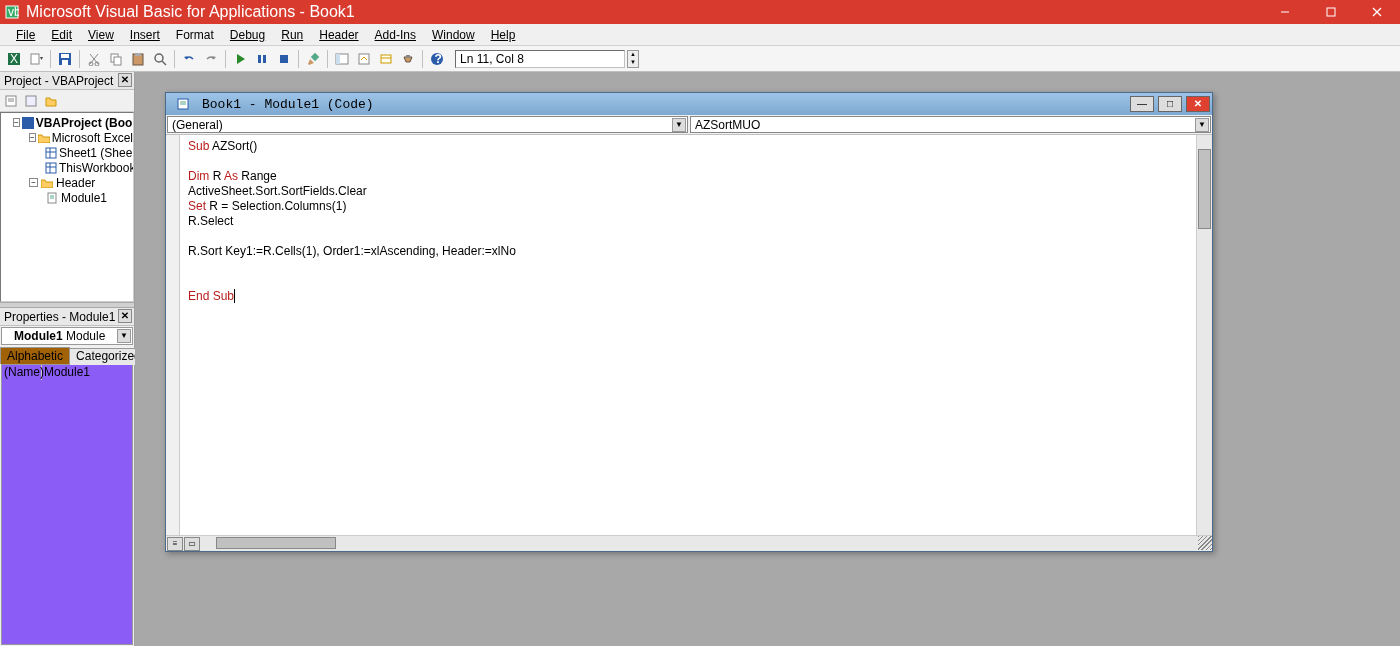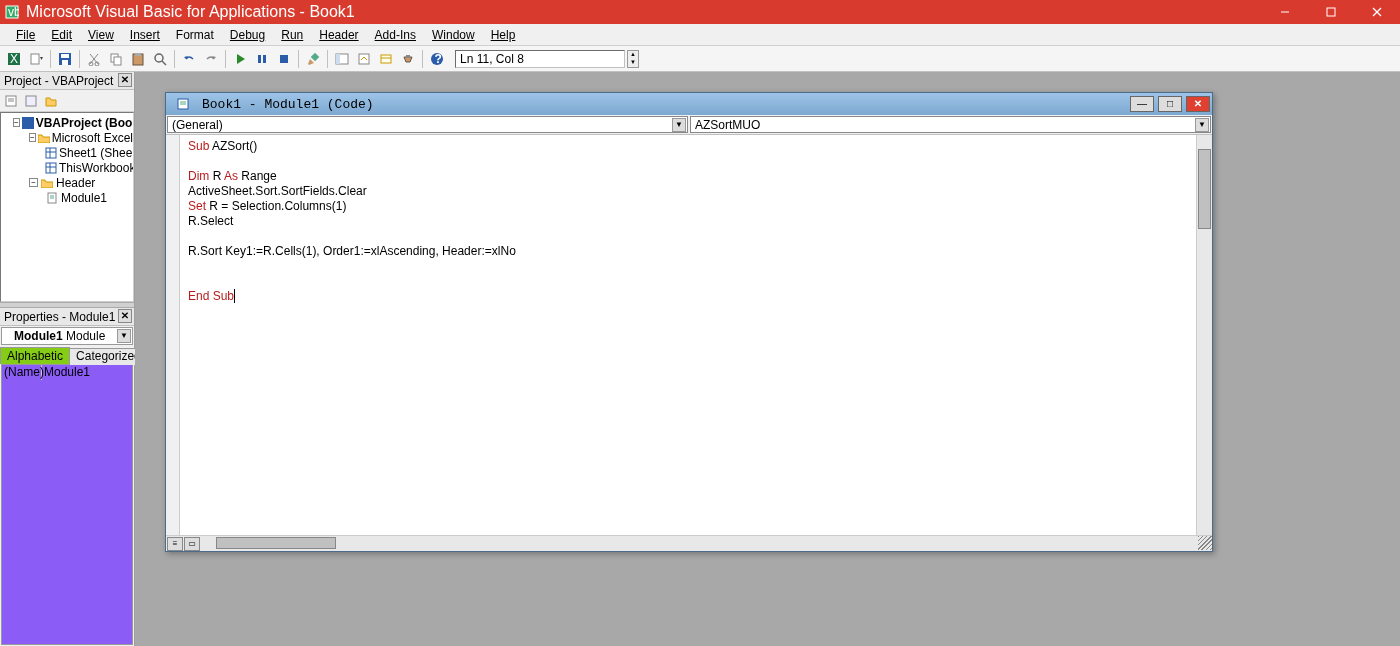--- a/index.html
+++ b/index.html
@@ -45,21 +45,21 @@
 .tree .exp { width: 9px; height: 9px; border: 1px solid #888; font-size: 8px; line-height: 7px; text-align: center; margin-right: 2px; background:#fff;}
 .tree .ticon { width: 14px; height: 12px; margin-right: 2px; display:inline-flex; align-items:center; justify-content:center; font-size:10px;}
 .tree .bold { font-weight: bold; }
 
 .hsplit { height: 6px; background: #d0d0d0; border-top:1px solid #aaa; border-bottom:1px solid #aaa;}
 
 .prop-combo { height: 18px; border: 1px solid #999; margin: 1px; display: flex; align-items: center; background: #fff; font-size: 11px; padding-left: 12px; position:relative;}
 .prop-combo .arrow { position:absolute; right:1px; width:14px; height:14px; background:#ddd; border:1px solid #999; font-size:8px; text-align:center; line-height:12px;}
 
 .prop-tabs { display: flex; height: 18px; font-size: 11px; border-bottom: 1px solid #999; }
-.prop-tabs .ptab { padding: 1px 6px; border: 1px solid #999; border-bottom: none; background: #84cc16; margin-right: -1px; position:relative; top:1px;}
+.prop-tabs .ptab { padding: 1px 6px; border: 1px solid #999; border-bottom: none; background: #a16207; margin-right: -1px; position:relative; top:1px;}
 .prop-tabs .ptab.inactive { background: #e8e8e8; top:2px; padding-top:0; }
 
 .prop-grid { flex: 1; background: #8b5cf6; border: 1px solid #999; margin: 0 1px 1px 1px; font-size: 11px; }
 .prop-grid .prow { display: flex; height: 15px; }
 .prop-grid .pname { width: 40px; padding-left: 2px; border-right: 1px solid #ccc; }
 .prop-grid .pval { flex: 1; padding-left: 2px; }
 
 
 .mdi { flex: 1; background: #a8a8a8; position: relative; }
 

